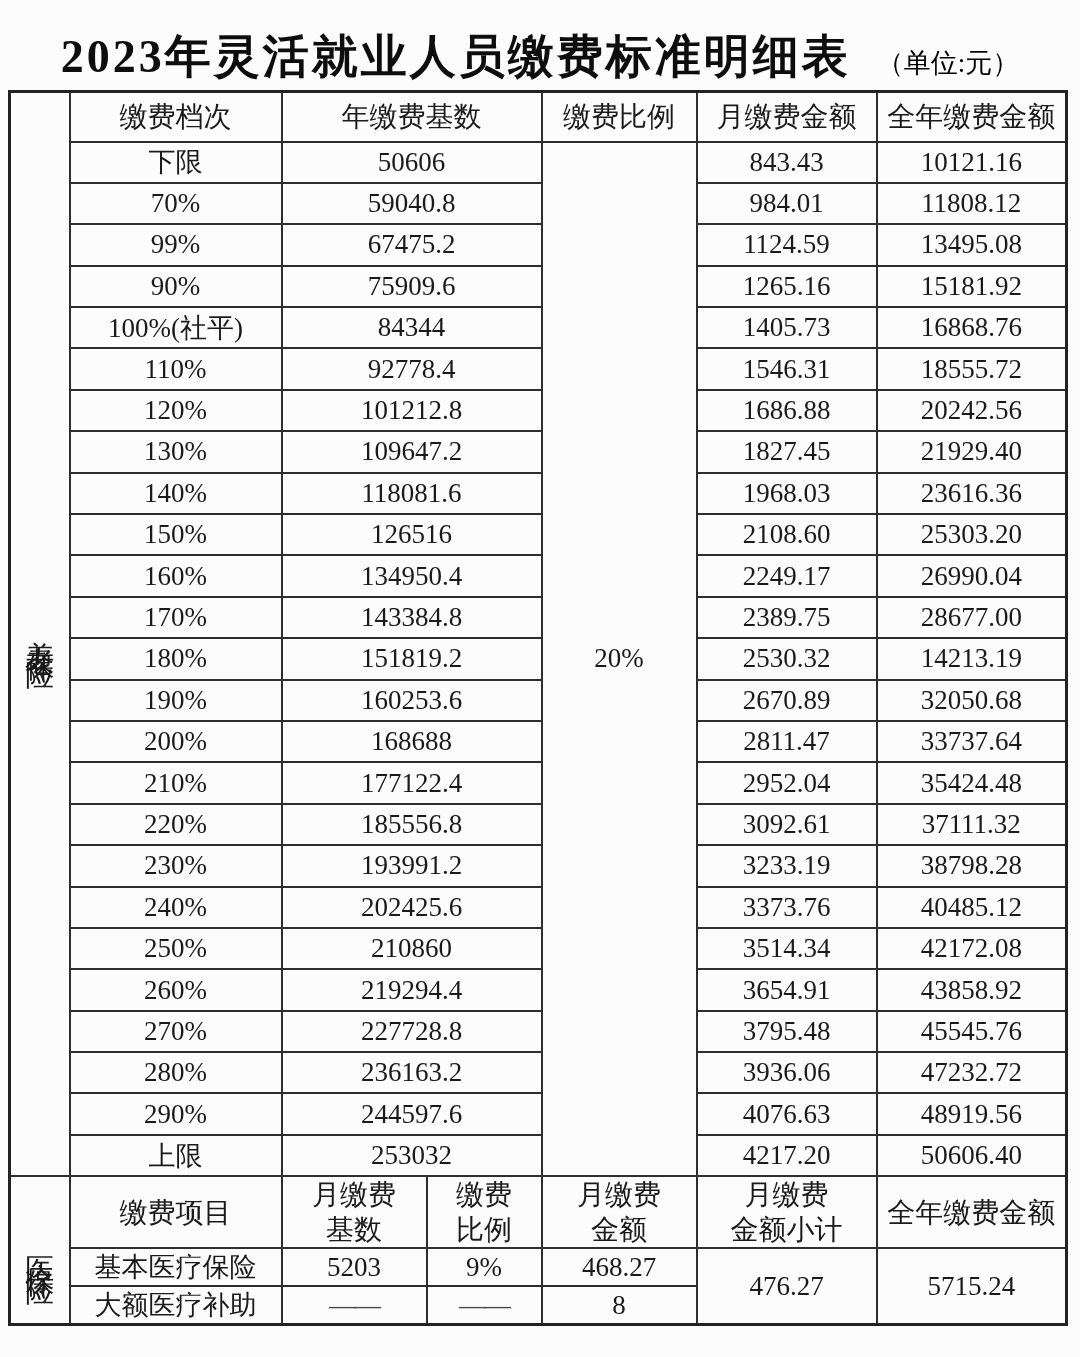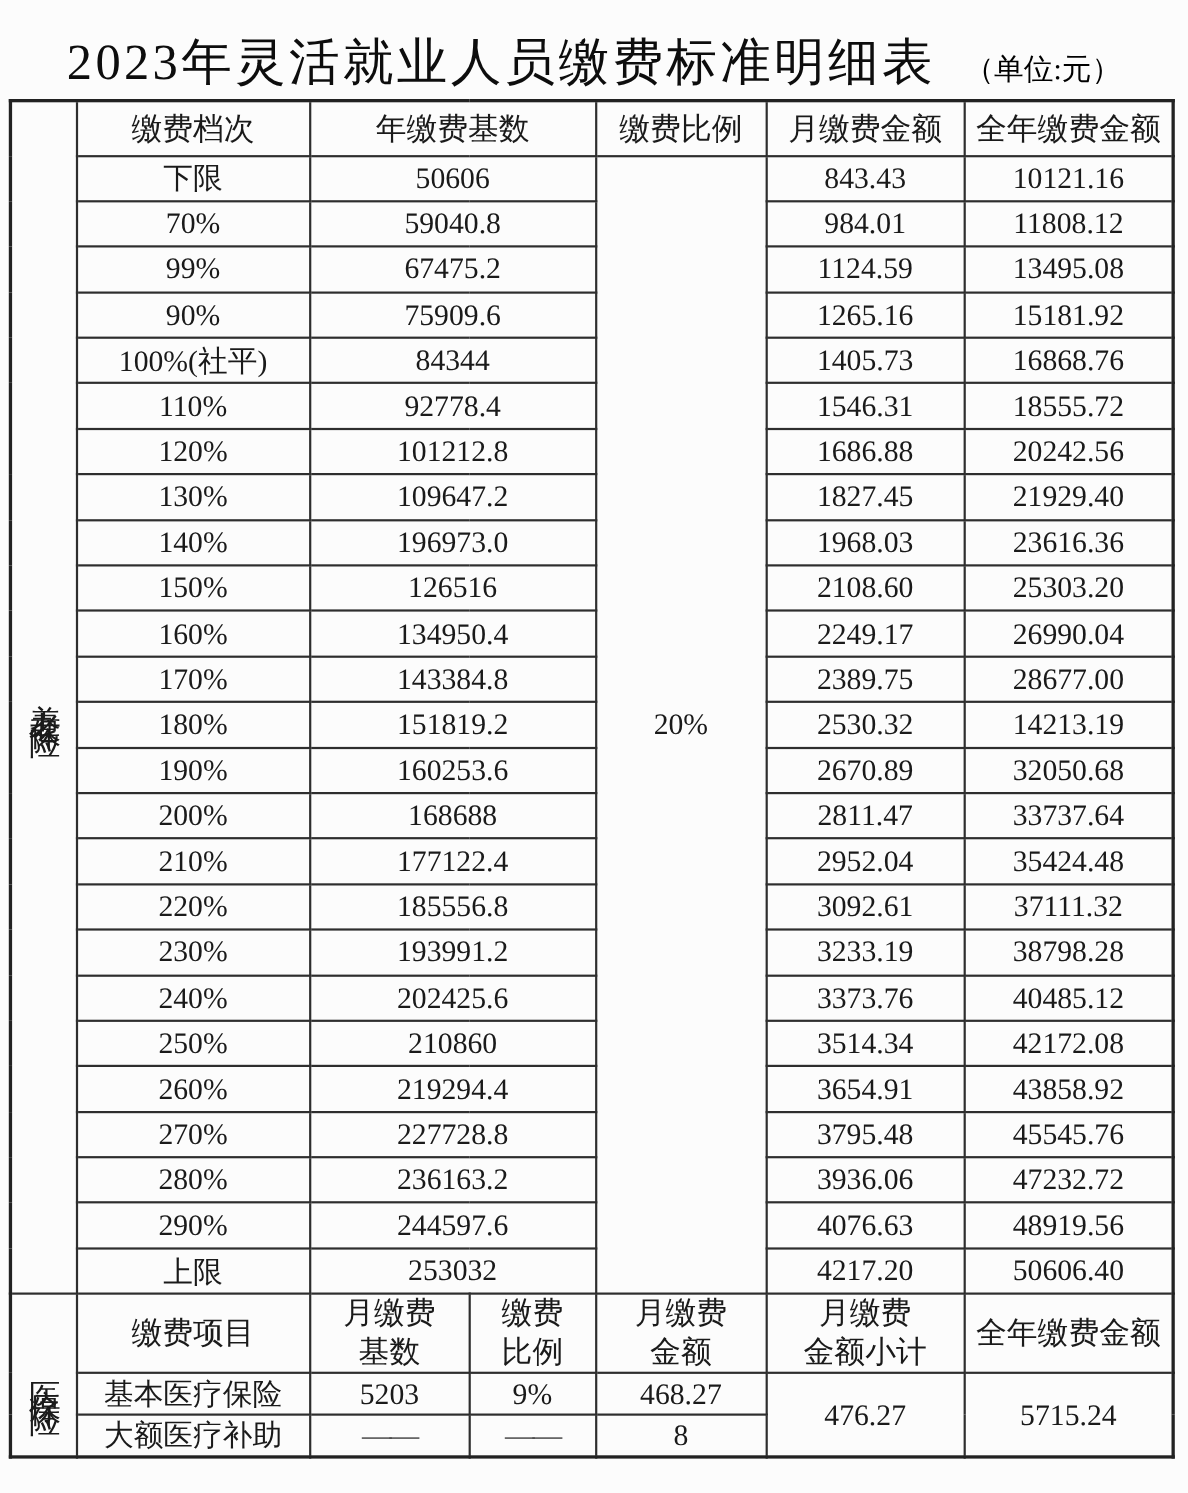--- a/index.html
+++ b/index.html
@@ -19,21 +19,21 @@
   .title-row {
     display: flex;
     align-items: baseline;
     justify-content: center;
     gap: 26px;
     padding-top: 26px;
     height: 86px;
   }
   .page-title {
     font-size: 46px;
-    font-weight: 400;
+    font-weight: 700;
     letter-spacing: 3px;
     color: #0d0d0d;
     white-space: nowrap;
   }
   .unit-note {
     font-size: 27px;
     font-weight: 400;
     color: #000000;
     white-space: nowrap;
   }
@@ -148,21 +148,21 @@
           <td>20242.56</td>
         </tr>
         <tr class="p-row">
           <td>130%</td>
           <td colspan="2">109647.2</td>
           <td>1827.45</td>
           <td>21929.40</td>
         </tr>
         <tr class="p-row">
           <td>140%</td>
-          <td colspan="2">196973.0</td>
+          <td colspan="2">118081.6</td>
           <td>1968.03</td>
           <td>23616.36</td>
         </tr>
         <tr class="p-row">
           <td>150%</td>
           <td colspan="2">126516</td>
           <td>2108.60</td>
           <td>25303.20</td>
         </tr>
         <tr class="p-row">

